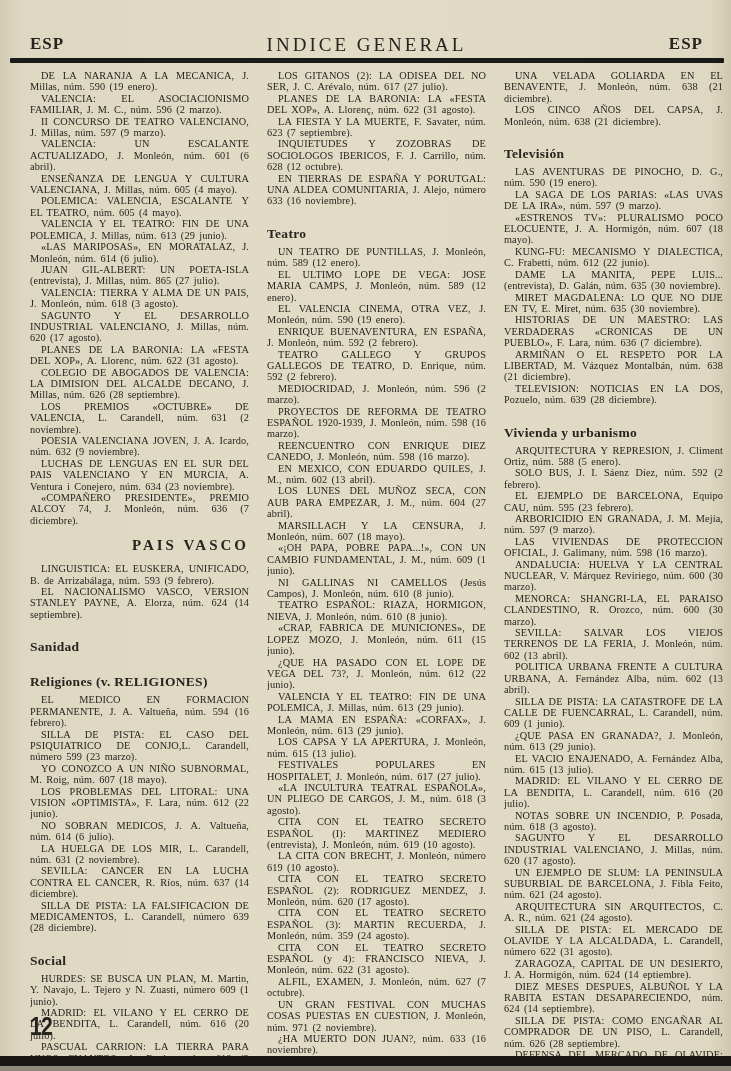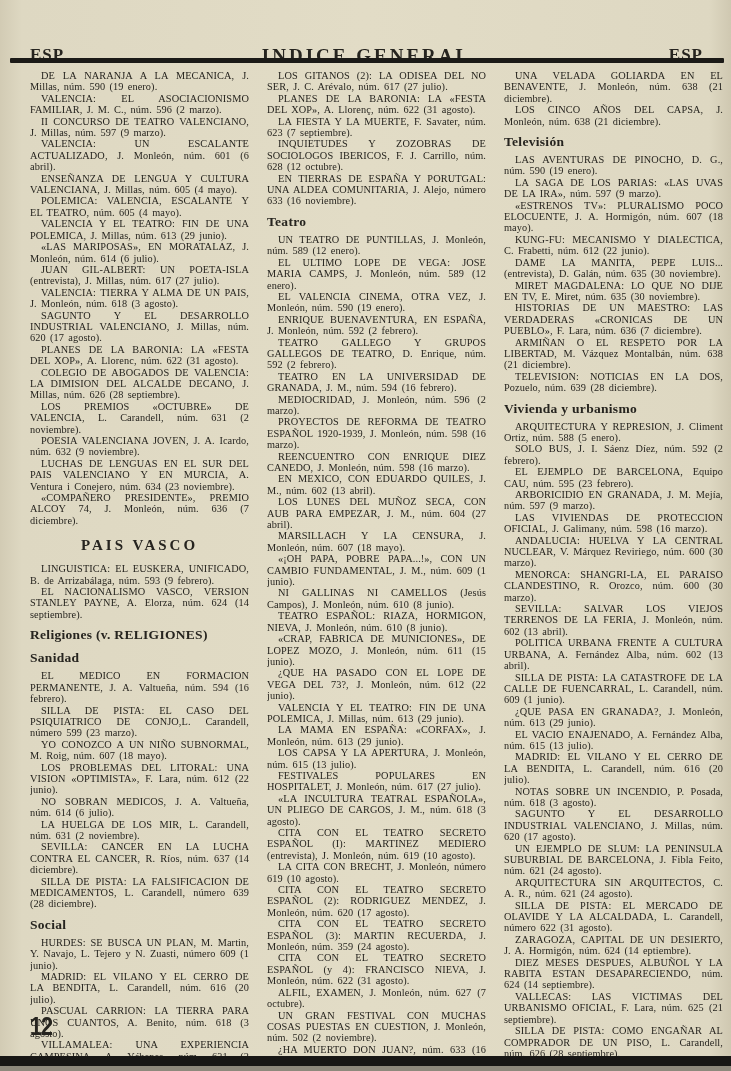--- a/index.html
+++ b/index.html
@@ -4,43 +4,43 @@
 <style>
   html,body{margin:0;padding:0;}
   body{
     width:731px;height:1071px;position:relative;overflow:hidden;
     background:linear-gradient(90deg,#d2cbb4 0,#ded8c2 3%,#e2dcc6 50%,#ded8c2 97%,#cfc8b1 100%);
     font-family:"Liberation Serif","DejaVu Serif",serif;
     color:#26241f;
     -webkit-font-smoothing:antialiased;
   }
   .masthead{
-    position:absolute;top:34px;left:28px;right:26px;height:24px;margin-top:11px;
+    position:absolute;top:34px;left:28px;right:26px;height:24px;
   }
   .m-left{position:absolute;left:2px;top:0;font-size:17px;font-weight:bold;letter-spacing:1px;}
   .m-right{position:absolute;right:2px;top:0;font-size:17px;font-weight:bold;letter-spacing:1px;}
-  .m-center{position:absolute;left:0;right:0;top:0;text-align:center;font-size:19px;font-weight:bold;letter-spacing:3px;}
+  .m-center{position:absolute;left:0;right:0;top:0;text-align:center;font-size:19px;font-weight:normal;letter-spacing:3px;}
   .head-rule{
     position:absolute;top:58px;left:10px;right:7px;height:5px;
     background:#1b1a17;border-radius:1px;
   }
   .columns{
     position:absolute;top:70px;left:30px;width:693px;height:986px;
     display:flex;gap:18px;overflow:hidden;
   }
   .col{width:226px;overflow:hidden;}
   p.entry{
     margin:0;text-indent:11px;text-align:justify;
     font-size:10.3px;line-height:11.4px;word-spacing:1.6px;letter-spacing:0.1px;
   }
   .side-heading{
-    font-weight:bold;font-size:13.5px;margin:7px 0 4px 0;letter-spacing:0.3px;
+    font-weight:bold;font-size:13.5px;margin:19px 0 4px 0;letter-spacing:0.3px;
   }
   .center-heading{
-    font-weight:bold;font-size:15px;text-align:center;letter-spacing:3px;margin:11px 0 9px 0;
+    font-weight:bold;font-size:15px;text-align:right;letter-spacing:3px;margin:11px 0 9px 0;
   }
   .page-number{
     position:absolute;left:30px;top:1012px;
     font-size:25px;font-weight:bold;letter-spacing:-1px;
     font-family:"Liberation Sans","DejaVu Sans",sans-serif;
     transform:scaleX(.85);transform-origin:left;
   }
   .bottom-strip{
     position:absolute;left:0;right:0;top:1056px;height:10px;background:#181715;
   }
@@ -61,34 +61,34 @@
 <div class="columns">
     <div class="col">
       <p class="entry">DE LA NARANJA A LA MECANICA, J. Millas, núm. 590 (19 enero).</p>
       <p class="entry">VALENCIA: EL ASOCIACIONISMO FAMILIAR, J. M. C., núm. 596 (2 marzo).</p>
       <p class="entry">II CONCURSO DE TEATRO VALENCIANO, J. Millas, núm. 597 (9 marzo).</p>
       <p class="entry">VALENCIA: UN ESCALANTE ACTUALIZADO, J. Monleón, núm. 601 (6 abril).</p>
       <p class="entry">ENSEÑANZA DE LENGUA Y CULTURA VALENCIANA, J. Millas, núm. 605 (4 mayo).</p>
       <p class="entry">POLEMICA: VALENCIA, ESCALANTE Y EL TEATRO, núm. 605 (4 mayo).</p>
       <p class="entry">VALENCIA Y EL TEATRO: FIN DE UNA POLEMICA, J. Millas, núm. 613 (29 junio).</p>
       <p class="entry">«LAS MARIPOSAS», EN MORATALAZ, J. Monleón, núm. 614 (6 julio).</p>
-      <p class="entry">JUAN GIL-ALBERT: UN POETA-ISLA (entrevista), J. Millas, núm. 617 (27 julio).</p>
+      <p class="entry">JUAN GIL-ALBERT: UN POETA-ISLA (entrevista), J. Millas, núm. 865 (27 julio).</p>
       <p class="entry">VALENCIA: TIERRA Y ALMA DE UN PAIS, J. Monleón, núm. 618 (3 agosto).</p>
       <p class="entry">SAGUNTO Y EL DESARROLLO INDUSTRIAL VALENCIANO, J. Millas, núm. 620 (17 agosto).</p>
       <p class="entry">PLANES DE LA BARONIA: LA «FESTA DEL XOP», A. Llorenc, núm. 622 (31 agosto).</p>
       <p class="entry">COLEGIO DE ABOGADOS DE VALENCIA: LA DIMISION DEL ALCALDE DECANO, J. Millas, núm. 626 (28 septiembre).</p>
       <p class="entry">LOS PREMIOS «OCTUBRE» DE VALENCIA, L. Carandell, núm. 631 (2 noviembre).</p>
       <p class="entry">POESIA VALENCIANA JOVEN, J. A. Icardo, núm. 632 (9 noviembre).</p>
       <p class="entry">LUCHAS DE LENGUAS EN EL SUR DEL PAIS VALENCIANO Y EN MURCIA, A. Ventura i Conejero, núm. 634 (23 noviembre).</p>
       <p class="entry">«COMPAÑERO PRESIDENTE», PREMIO ALCOY 74, J. Monleón, núm. 636 (7 diciembre).</p>
       <div class="center-heading">PAIS VASCO</div>
       <p class="entry">LINGUISTICA: EL EUSKERA, UNIFICADO, B. de Arrizabálaga, núm. 593 (9 febrero).</p>
       <p class="entry">EL NACIONALISMO VASCO, VERSION STANLEY PAYNE, A. Elorza, núm. 624 (14 septiembre).</p>
+      <div class="side-heading">Sanidad</div>
       <div class="side-heading">Religiones (v. RELIGIONES)</div>
-      <div class="side-heading">Sanidad</div>
       <p class="entry">EL MEDICO EN FORMACION PERMANENTE, J. A. Valtueña, núm. 594 (16 febrero).</p>
       <p class="entry">SILLA DE PISTA: EL CASO DEL PSIQUIATRICO DE CONJO,L. Carandell, número 599 (23 marzo).</p>
       <p class="entry">YO CONOZCO A UN NIÑO SUBNORMAL, M. Roig, núm. 607 (18 mayo).</p>
       <p class="entry">LOS PROBLEMAS DEL LITORAL: UNA VISION «OPTIMISTA», F. Lara, núm. 612 (22 junio).</p>
       <p class="entry">NO SOBRAN MEDICOS, J. A. Valtueña, núm. 614 (6 julio).</p>
       <p class="entry">LA HUELGA DE LOS MIR, L. Carandell, núm. 631 (2 noviembre).</p>
       <p class="entry">SEVILLA: CANCER EN LA LUCHA CONTRA EL CANCER, R. Ríos, núm. 637 (14 diciembre).</p>
       <p class="entry">SILLA DE PISTA: LA FALSIFICACION DE MEDICAMENTOS, L. Carandell, número 639 (28 diciembre).</p>
       <div class="side-heading">Social</div>
       <p class="entry">HURDES: SE BUSCA UN PLAN, M. Martin, Y. Navajo, L. Tejero y N. Zuasti, número 609 (1 junio).</p>
@@ -101,21 +101,20 @@
       <p class="entry">PLANES DE LA BARONIA: LA «FESTA DEL XOP», A. Llorenç, núm. 622 (31 agosto).</p>
       <p class="entry">LA FIESTA Y LA MUERTE, F. Savater, núm. 623 (7 septiembre).</p>
       <p class="entry">INQUIETUDES Y ZOZOBRAS DE SOCIOLOGOS IBERICOS, F. J. Carrillo, núm. 628 (12 octubre).</p>
       <p class="entry">EN TIERRAS DE ESPAÑA Y PORUTGAL: UNA ALDEA COMUNITARIA, J. Alejo, número 633 (16 noviembre).</p>
       <div class="side-heading">Teatro</div>
       <p class="entry">UN TEATRO DE PUNTILLAS, J. Monleón, núm. 589 (12 enero).</p>
       <p class="entry">EL ULTIMO LOPE DE VEGA: JOSE MARIA CAMPS, J. Monleón, núm. 589 (12 enero).</p>
       <p class="entry">EL VALENCIA CINEMA, OTRA VEZ, J. Monleón, núm. 590 (19 enero).</p>
       <p class="entry">ENRIQUE BUENAVENTURA, EN ESPAÑA, J. Monleón, núm. 592 (2 febrero).</p>
       <p class="entry">TEATRO GALLEGO Y GRUPOS GALLEGOS DE TEATRO, D. Enrique, núm. 592 (2 febrero).</p>
-      <p class="entry">TEATRO EN LA UNIVERSIDAD DE GRANADA, J. M., núm. 594 (16 febrero).</p>
       <p class="entry">MEDIOCRIDAD, J. Monleón, núm. 596 (2 marzo).</p>
       <p class="entry">PROYECTOS DE REFORMA DE TEATRO ESPAÑOL 1920-1939, J. Monleón, núm. 598 (16 marzo).</p>
       <p class="entry">REENCUENTRO CON ENRIQUE DIEZ CANEDO, J. Monleón, núm. 598 (16 marzo).</p>
       <p class="entry">EN MEXICO, CON EDUARDO QUILES, J. M., núm. 602 (13 abril).</p>
       <p class="entry">LOS LUNES DEL MUÑOZ SECA, CON AUB PARA EMPEZAR, J. M., núm. 604 (27 abril).</p>
       <p class="entry">MARSILLACH Y LA CENSURA, J. Monleón, núm. 607 (18 mayo).</p>
       <p class="entry">«¡OH PAPA, POBRE PAPA...!», CON UN CAMBIO FUNDAMENTAL, J. M., núm. 609 (1 junio).</p>
       <p class="entry">NI GALLINAS NI CAMELLOS (Jesús Campos), J. Monleón, núm. 610 (8 junio).</p>
       <p class="entry">TEATRO ESPAÑOL: RIAZA, HORMIGON, NIEVA, J. Monleón, núm. 610 (8 junio).</p>
       <p class="entry">«CRAP, FABRICA DE MUNICIONES», DE LOPEZ MOZO, J. Monleón, núm. 611 (15 junio).</p>
@@ -124,21 +123,21 @@
       <p class="entry">LA MAMA EN ESPAÑA: «CORFAX», J. Monleón, núm. 613 (29 junio).</p>
       <p class="entry">LOS CAPSA Y LA APERTURA, J. Monleón, núm. 615 (13 julio).</p>
       <p class="entry">FESTIVALES POPULARES EN HOSPITALET, J. Monleón, núm. 617 (27 julio).</p>
       <p class="entry">«LA INCULTURA TEATRAL ESPAÑOLA», UN PLIEGO DE CARGOS, J. M., núm. 618 (3 agosto).</p>
       <p class="entry">CITA CON EL TEATRO SECRETO ESPAÑOL (I): MARTINEZ MEDIERO (entrevista), J. Monleón, núm. 619 (10 agosto).</p>
       <p class="entry">LA CITA CON BRECHT, J. Monleón, número 619 (10 agosto).</p>
       <p class="entry">CITA CON EL TEATRO SECRETO ESPAÑOL (2): RODRIGUEZ MENDEZ, J. Monleón, núm. 620 (17 agosto).</p>
       <p class="entry">CITA CON EL TEATRO SECRETO ESPAÑOL (3): MARTIN RECUERDA, J. Monleón, núm. 359 (24 agosto).</p>
       <p class="entry">CITA CON EL TEATRO SECRETO ESPAÑOL (y 4): FRANCISCO NIEVA, J. Monleón, núm. 622 (31 agosto).</p>
       <p class="entry">ALFIL, EXAMEN, J. Monleón, núm. 627 (7 octubre).</p>
-      <p class="entry">UN GRAN FESTIVAL CON MUCHAS COSAS PUESTAS EN CUESTION, J. Monleón, núm. 502 (2 noviembre).</p>
+      <p class="entry">UN GRAN FESTIVAL CON MUCHAS COSAS PUESTAS EN CUESTION, J. Monleón, núm. 971 (2 noviembre).</p>
       <p class="entry">¿HA MUERTO DON JUAN?, núm. 633 (16 noviembre).</p>
       <p class="entry">POR UN TEATRO CANARIO, J. Monleón, núm. 633 (16 noviembre).</p>
     </div>
     <div class="col">
       <p class="entry">UNA VELADA GOLIARDA EN EL BENAVENTE, J. Monleón, núm. 638 (21 diciembre).</p>
       <p class="entry">LOS CINCO AÑOS DEL CAPSA, J. Monleón, núm. 638 (21 diciembre).</p>
       <div class="side-heading">Televisión</div>
       <p class="entry">LAS AVENTURAS DE PINOCHO, D. G., núm. 590 (19 enero).</p>
       <p class="entry">LA SAGA DE LOS PARIAS: «LAS UVAS DE LA IRA», núm. 597 (9 marzo).</p>
       <p class="entry">«ESTRENOS TV»: PLURALISMO POCO ELOCUENTE, J. A. Hormigón, núm. 607 (18 mayo).</p>
@@ -162,21 +161,20 @@
       <p class="entry">¿QUE PASA EN GRANADA?, J. Monleón, núm. 613 (29 junio).</p>
       <p class="entry">EL VACIO ENAJENADO, A. Fernández Alba, núm. 615 (13 julio).</p>
       <p class="entry">MADRID: EL VILANO Y EL CERRO DE LA BENDITA, L. Carandell, núm. 616 (20 julio).</p>
       <p class="entry">NOTAS SOBRE UN INCENDIO, P. Posada, núm. 618 (3 agosto).</p>
       <p class="entry">SAGUNTO Y EL DESARROLLO INDUSTRIAL VALENCIANO, J. Millas, núm. 620 (17 agosto).</p>
       <p class="entry">UN EJEMPLO DE SLUM: LA PENINSULA SUBURBIAL DE BARCELONA, J. Fibla Feito, núm. 621 (24 agosto).</p>
       <p class="entry">ARQUITECTURA SIN ARQUITECTOS, C. A. R., núm. 621 (24 agosto).</p>
       <p class="entry">SILLA DE PISTA: EL MERCADO DE OLAVIDE Y LA ALCALDADA, L. Carandell, número 622 (31 agosto).</p>
       <p class="entry">ZARAGOZA, CAPITAL DE UN DESIERTO, J. A. Hormigón, núm. 624 (14 eptiembre).</p>
       <p class="entry">DIEZ MESES DESPUES, ALBUÑOL Y LA RABITA ESTAN DESAPARECIENDO, núm. 624 (14 septiembre).</p>
-      <p class="entry">VALLECAS: LAS VICTIMAS DEL URBANISMO OFICIAL, F. Lara, núm. 625 (21 septiembre).</p>
       <p class="entry">SILLA DE PISTA: COMO ENGAÑAR AL COMPRADOR DE UN PISO, L. Carandell, núm. 626 (28 septiembre).</p>
       <p class="entry">DEFENSA DEL MERCADO DE OLAVIDE: UNA DESTRUCCION INNECESARIA, número 626 (28 septiembre).</p>
     </div>
   </div>
 
 <div class="page-number">12</div>
 
 <div class="bottom-strip"></div>
 <div class="bottom-edge"></div>
 

